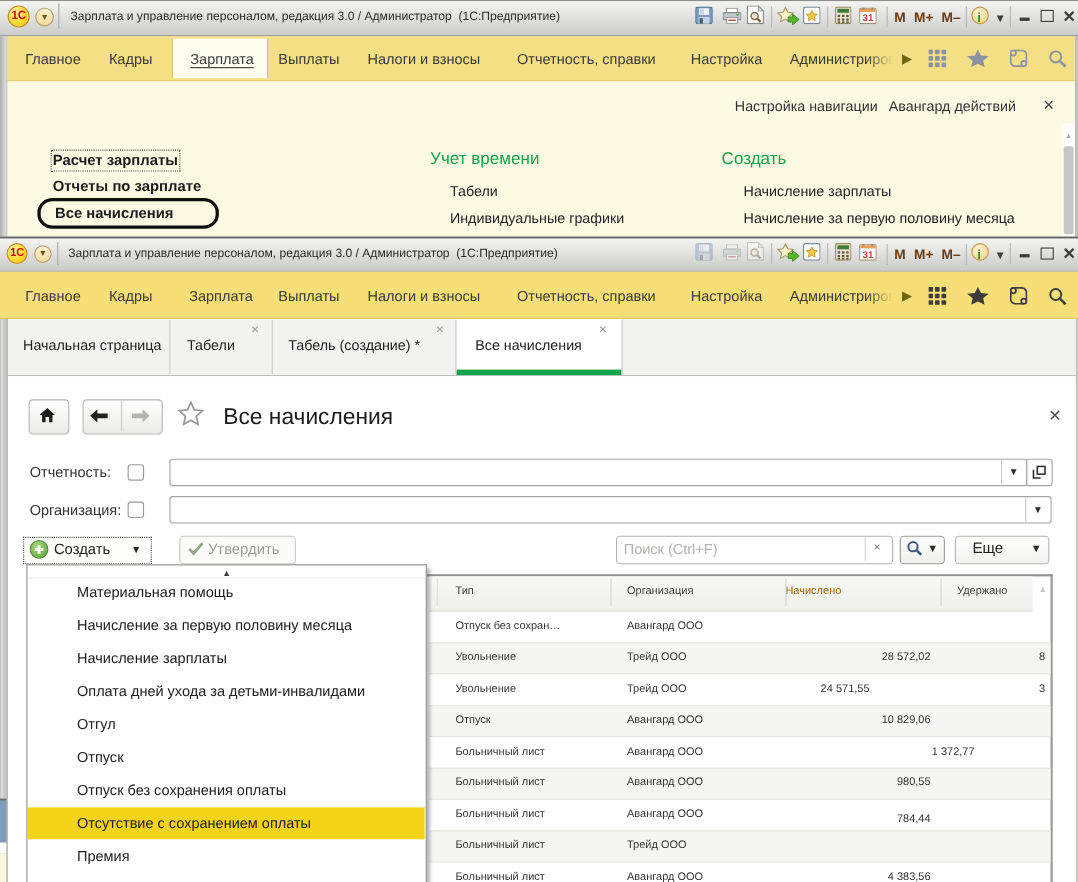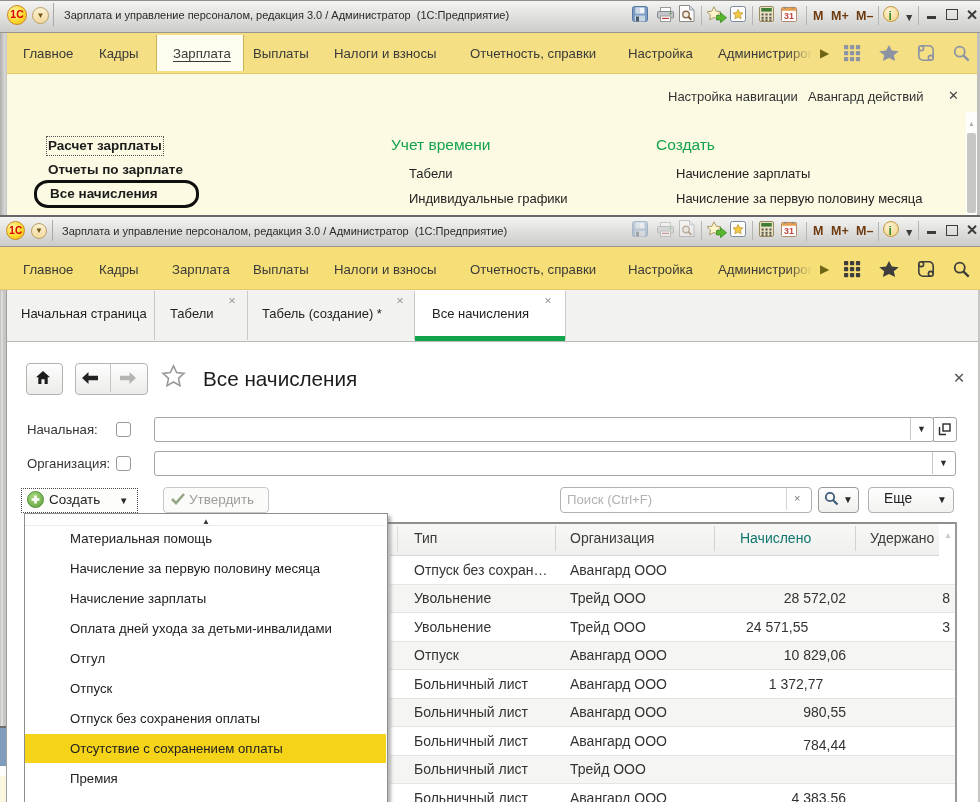--- a/index.html
+++ b/index.html
@@ -4,21 +4,21 @@
 body{width:980px;height:802px;position:relative;font-family:"Liberation Sans",sans-serif;background:#fff;overflow:hidden;-webkit-font-smoothing:antialiased}
 .a{position:absolute}
 .tb{background:linear-gradient(#f4f4f2,#dddddb 55%,#cbcbc9)}
 .t{position:absolute;white-space:nowrap;color:#2a2a2a}
 .sep{position:absolute;width:1px;background:#a9a9a6}
 .mi{position:absolute;font-size:13.2px;line-height:16px;color:#3a3a3a;white-space:nowrap}
 .lnk{position:absolute;font-size:13.5px;font-weight:bold;line-height:16px;color:#1c1c1c;white-space:nowrap}
 .grn{position:absolute;font-size:15.5px;line-height:17px;color:#13a24e;white-space:nowrap}
 .nav{position:absolute;font-size:13px;line-height:15px;color:#222;white-space:nowrap}
 .tabx{position:absolute;font-size:9.5px;line-height:10px;color:#9a9a98}
-.cell{position:absolute;font-size:14px;line-height:16px;color:#333;white-space:nowrap}
+.cell{position:absolute;font-size:10px;line-height:16px;color:#333;white-space:nowrap}
 .ddi{position:absolute;font-size:13.2px;line-height:16px;color:#212121;white-space:nowrap}
 </style></head><body>
 
 <div class="a tb" style="left:0;top:0;width:980px;height:32px;border-top:1px solid #8f8f8c"></div>
 <div class="a" style="left:0;top:32px;width:980px;height:1px;background:#97978f"></div>
 
 <div class="a" style="left:7px;top:5px;width:18px;height:18px;border-radius:50%;background:radial-gradient(circle at 35% 30%,#fff3a0,#ffd829 60%,#f0a81c);border:1px solid #c98a28"></div>
 <div class="t" style="left:10px;top:8px;font-size:11px;font-weight:bold;color:#d60000;transform:scale(.95,1)">1С</div>
 <div class="a" style="left:32px;top:7px;width:15px;height:15px;border-radius:50%;background:linear-gradient(#fdf2d2,#f3d89e);border:1px solid #b9a06a"></div>
 <div class="t" style="left:36.5px;top:11px;font-size:8px;color:#6b5618">▼</div>
@@ -301,21 +301,21 @@
   </svg>
 <svg class="a" style="left:120px;top:372px" width="16" height="12" viewBox="0 0 16 12">
     <path d="M9.5 0 L9.5 3.8 L0 3.8 L0 8.2 L9.5 8.2 L9.5 12 L16 6 Z" fill="#b4b4b2"></path>
   </svg>
 <svg class="a" style="left:161px;top:364px" width="25" height="24" viewBox="0 0 25 24">
     <path d="M12.5 1.8 L15.6 8.6 L23 9.4 L17.5 14.4 L19 21.7 L12.5 18 L6 21.7 L7.5 14.4 L2 9.4 L9.4 8.6 Z" fill="none" stroke="#9a9a98" stroke-width="1.6"></path>
   </svg>
 <div class="t" style="left:203px;top:367px;font-size:20.7px;color:#1c1c1c">Все начисления</div>
 <div class="t" style="left:953px;top:370px;font-size:14.5px;color:#555">✕</div>
 
-<div class="t" style="left:27px;top:422px;font-size:13.2px;color:#333">Начальная:</div>
+<div class="t" style="left:27px;top:422px;font-size:13.2px;color:#333">Отчетность:</div>
 <div class="a" style="left:116px;top:422px;width:12.5px;height:12.5px;border:1.5px solid #999997;border-radius:3px;background:#fff"></div>
 <div class="a" style="left:154px;top:417px;width:778px;height:23px;border:1px solid #a5a5a3;border-radius:3px;background:#fff"></div>
 <div class="sep" style="left:910px;top:418px;height:22px;background:#c9c9c7"></div>
 <div class="t" style="left:917px;top:424px;font-size:9px;color:#2a2a2a">▼</div>
 <div class="a" style="left:933px;top:417px;width:22px;height:23px;border:1px solid #a5a5a3;border-radius:0 3px 3px 0;background:#fff"></div>
 <svg class="a" style="left:938px;top:423px" width="13" height="13" viewBox="0 0 13 13">
     <rect x="5" y="1" width="7" height="7" fill="none" stroke="#2a2a2a" stroke-width="1.4"></rect>
     <path d="M8 11.5 L1.5 11.5 L1.5 4" fill="none" stroke="#2a2a2a" stroke-width="1.4"></path>
   </svg>
 
@@ -353,21 +353,21 @@
 
 <div class="a" style="left:868px;top:487px;width:84px;height:24px;border:1px solid #b2b2b0;border-radius:4px;background:linear-gradient(#fefefe,#f2f2f0)"></div>
 <div class="t" style="left:884px;top:491px;font-size:13.8px;color:#1e1e1e">Еще</div>
 <div class="t" style="left:937px;top:494px;font-size:10px;color:#2a2a2a">▼</div>
 
 <div class="a" style="left:386px;top:521.5px;width:571px;height:2px;background:#8f8f8d"></div>
 <div class="a" style="left:955px;top:521.5px;width:2px;height:280px;background:#9a9a98"></div>
 <div class="a" style="left:390px;top:523.5px;width:549px;height:31px;background:linear-gradient(#f8f8f6,#efefed);border-bottom:1px solid #d7d7d5"></div>
 <div class="cell" style="left:414px;top:530px;color:#3c3c3c">Тип</div>
 <div class="cell" style="left:570px;top:530px;color:#3c3c3c">Организация</div>
-<div class="cell" style="left:740px;top:530px;color:#0f766e">Начислено</div>
+<div class="cell" style="left:714px;top:530px;color:#a16207">Начислено</div>
 <div class="cell" style="left:870px;top:530px;color:#3c3c3c">Удержано</div>
 <div class="sep" style="left:397px;top:526px;height:25px;background:#dcdcda"></div>
 <div class="sep" style="left:555px;top:526px;height:25px;background:#d2d2d0"></div>
 <div class="sep" style="left:714px;top:526px;height:25px;background:#d2d2d0"></div>
 <div class="sep" style="left:855px;top:526px;height:25px;background:#d2d2d0"></div>
 
 <div class="a" style="left:390px;top:584px;width:565px;height:29px;background:#f5f5f3"></div>
 <div class="a" style="left:390px;top:641px;width:565px;height:29px;background:#f5f5f3"></div>
 <div class="a" style="left:390px;top:698px;width:565px;height:29px;background:#f5f5f3"></div>
 <div class="a" style="left:390px;top:755px;width:565px;height:29px;background:#f5f5f3"></div>
@@ -389,21 +389,21 @@
 <div class="cell" style="left:925px;top:590px;width:25px;text-align:right">8</div>
 <div class="cell" style="left:414px;top:619px">Увольнение</div>
 <div class="cell" style="left:570px;top:619px">Трейд ООО</div>
 <div class="cell" style="left:746px;top:619px;width:100px;text-align:left">24 571,55</div>
 <div class="cell" style="left:925px;top:619px;width:25px;text-align:right">3</div>
 <div class="cell" style="left:414px;top:647px">Отпуск</div>
 <div class="cell" style="left:570px;top:647px">Авангард ООО</div>
 <div class="cell" style="left:746px;top:647px;width:100px;text-align:right">10 829,06</div>
 <div class="cell" style="left:414px;top:676px">Больничный лист</div>
 <div class="cell" style="left:570px;top:676px">Авангард ООО</div>
-<div class="cell" style="left:746px;top:676px;width:100px;text-align:center">1 372,77</div>
+<div class="cell" style="left:786px;top:676px;width:100px;text-align:right">1 372,77</div>
 <div class="cell" style="left:414px;top:704px">Больничный лист</div>
 <div class="cell" style="left:570px;top:704px">Авангард ООО</div>
 <div class="cell" style="left:746px;top:704px;width:100px;text-align:right">980,55</div>
 <div class="cell" style="left:414px;top:733px">Больничный лист</div>
 <div class="cell" style="left:570px;top:733px">Авангард ООО</div>
 <div class="cell" style="left:746px;top:737px;width:100px;text-align:right">784,44</div>
 <div class="cell" style="left:414px;top:761px">Больничный лист</div>
 <div class="cell" style="left:570px;top:761px">Трейд ООО</div>
 <div class="cell" style="left:414px;top:790px">Больничный лист</div>
 <div class="cell" style="left:570px;top:790px">Авангард ООО</div>

